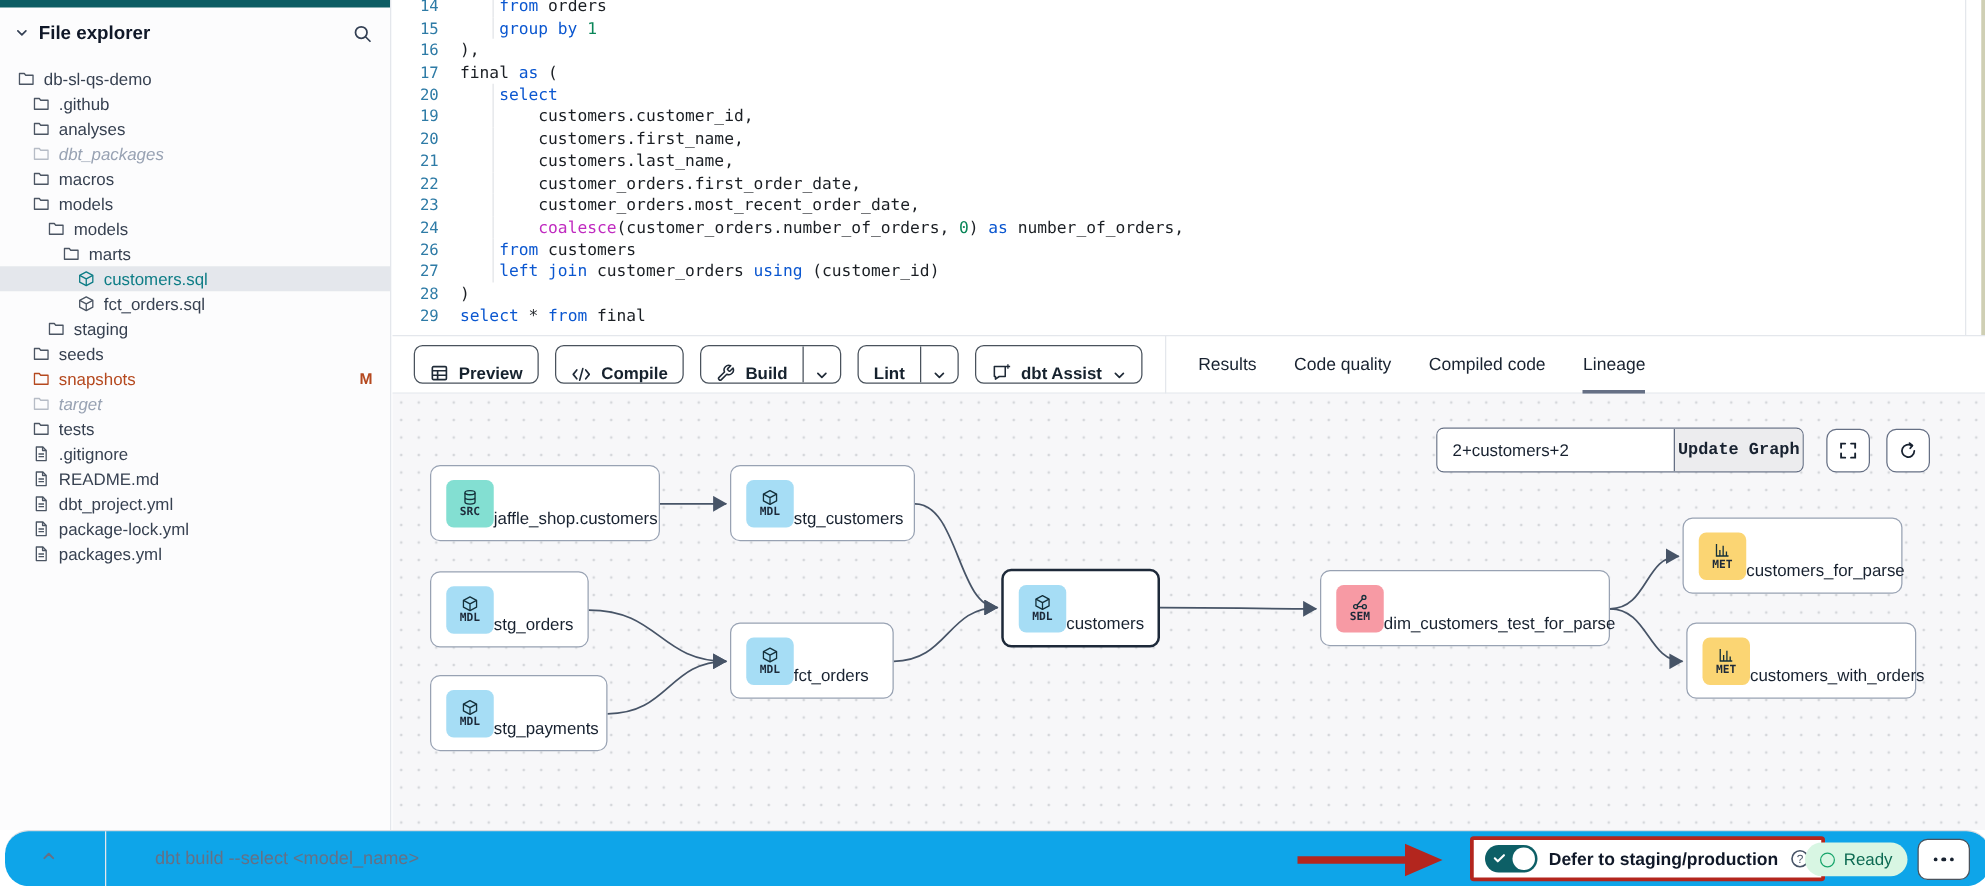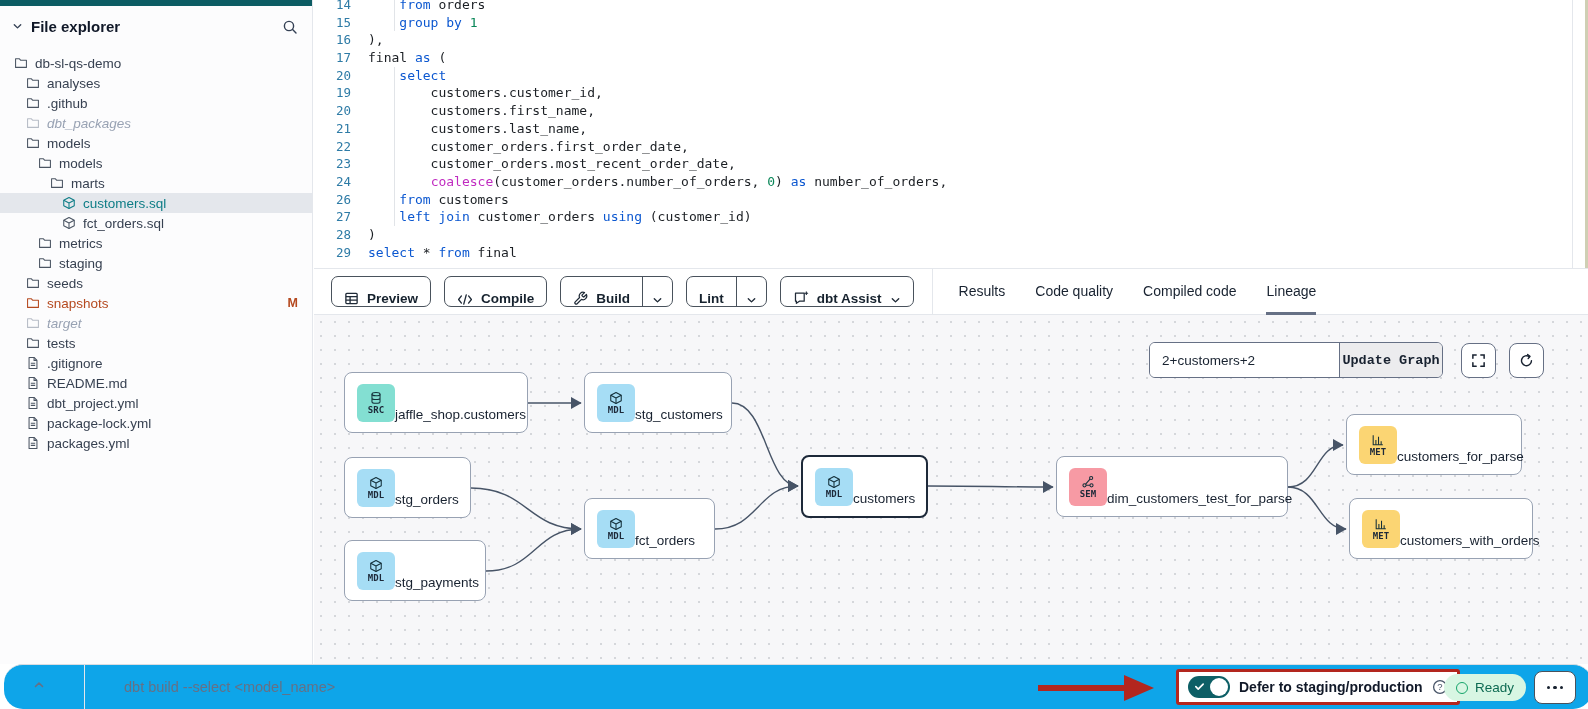--- a/index.html
+++ b/index.html
@@ -145,37 +145,45 @@
             </svg>
           </span>
           <span class="tlabel">db-sl-qs-demo</span>
         </div>
         <div class="tree-row" style="padding-left: 26px;">
           <span class="tico">
             <svg viewBox="0 0 16 16" width="14" height="14" fill="none" stroke="currentColor" stroke-width="1.2" stroke-linejoin="round">
               <path d="M1.8 13V3.2h4.4l1.3 1.6h6.7V13z"></path>
             </svg>
           </span>
+          <span class="tlabel">.github</span>
+        </div>
+        <div class="tree-row" style="padding-left: 26px;">
+          <span class="tico">
+            <svg viewBox="0 0 16 16" width="14" height="14" fill="none" stroke="currentColor" stroke-width="1.2" stroke-linejoin="round">
+              <path d="M1.8 13V3.2h4.4l1.3 1.6h6.7V13z"></path>
+            </svg>
+          </span>
           <span class="tlabel">analyses</span>
         </div>
-        <div class="tree-row" style="padding-left: 26px;">
-          <span class="tico">
-            <svg viewBox="0 0 16 16" width="14" height="14" fill="none" stroke="currentColor" stroke-width="1.2" stroke-linejoin="round">
-              <path d="M1.8 13V3.2h4.4l1.3 1.6h6.7V13z"></path>
-            </svg>
-          </span>
-          <span class="tlabel">.github</span>
-        </div>
         <div class="tree-row muted" style="padding-left: 26px;">
           <span class="tico">
             <svg viewBox="0 0 16 16" width="14" height="14" fill="none" stroke="currentColor" stroke-width="1.2" stroke-linejoin="round">
               <path d="M1.8 13V3.2h4.4l1.3 1.6h6.7V13z"></path>
             </svg>
           </span>
           <span class="tlabel">dbt_packages</span>
+        </div>
+        <div class="tree-row" style="padding-left: 26px;">
+          <span class="tico">
+            <svg viewBox="0 0 16 16" width="14" height="14" fill="none" stroke="currentColor" stroke-width="1.2" stroke-linejoin="round">
+              <path d="M1.8 13V3.2h4.4l1.3 1.6h6.7V13z"></path>
+            </svg>
+          </span>
+          <span class="tlabel">macros</span>
         </div>
         <div class="tree-row" style="padding-left: 26px;">
           <span class="tico">
             <svg viewBox="0 0 16 16" width="14" height="14" fill="none" stroke="currentColor" stroke-width="1.2" stroke-linejoin="round">
               <path d="M1.8 13V3.2h4.4l1.3 1.6h6.7V13z"></path>
             </svg>
           </span>
           <span class="tlabel">models</span>
         </div>
         <div class="tree-row" style="padding-left: 38px;">
@@ -204,28 +212,20 @@
           <span class="tlabel">customers.sql</span>
         </div>
         <div class="tree-row" style="padding-left: 62px;">
           <span class="tico">
             <svg viewBox="0 0 16 16" width="14" height="14" fill="none" stroke="currentColor" stroke-width="1.2" stroke-linejoin="round">
               <path d="M8 1.7L14 4.9v6.2L8 14.3 2 11.1V4.9z"></path>
               <path d="M2 4.9l6 3.2 6-3.2M8 8.1v6.2"></path>
             </svg>
           </span>
           <span class="tlabel">fct_orders.sql</span>
-        </div>
-        <div class="tree-row" style="padding-left: 38px;">
-          <span class="tico">
-            <svg viewBox="0 0 16 16" width="14" height="14" fill="none" stroke="currentColor" stroke-width="1.2" stroke-linejoin="round">
-              <path d="M1.8 13V3.2h4.4l1.3 1.6h6.7V13z"></path>
-            </svg>
-          </span>
-          <span class="tlabel">metrics</span>
         </div>
         <div class="tree-row" style="padding-left: 38px;">
           <span class="tico">
             <svg viewBox="0 0 16 16" width="14" height="14" fill="none" stroke="currentColor" stroke-width="1.2" stroke-linejoin="round">
               <path d="M1.8 13V3.2h4.4l1.3 1.6h6.7V13z"></path>
             </svg>
           </span>
           <span class="tlabel">staging</span>
         </div>
         <div class="tree-row" style="padding-left: 26px;">

